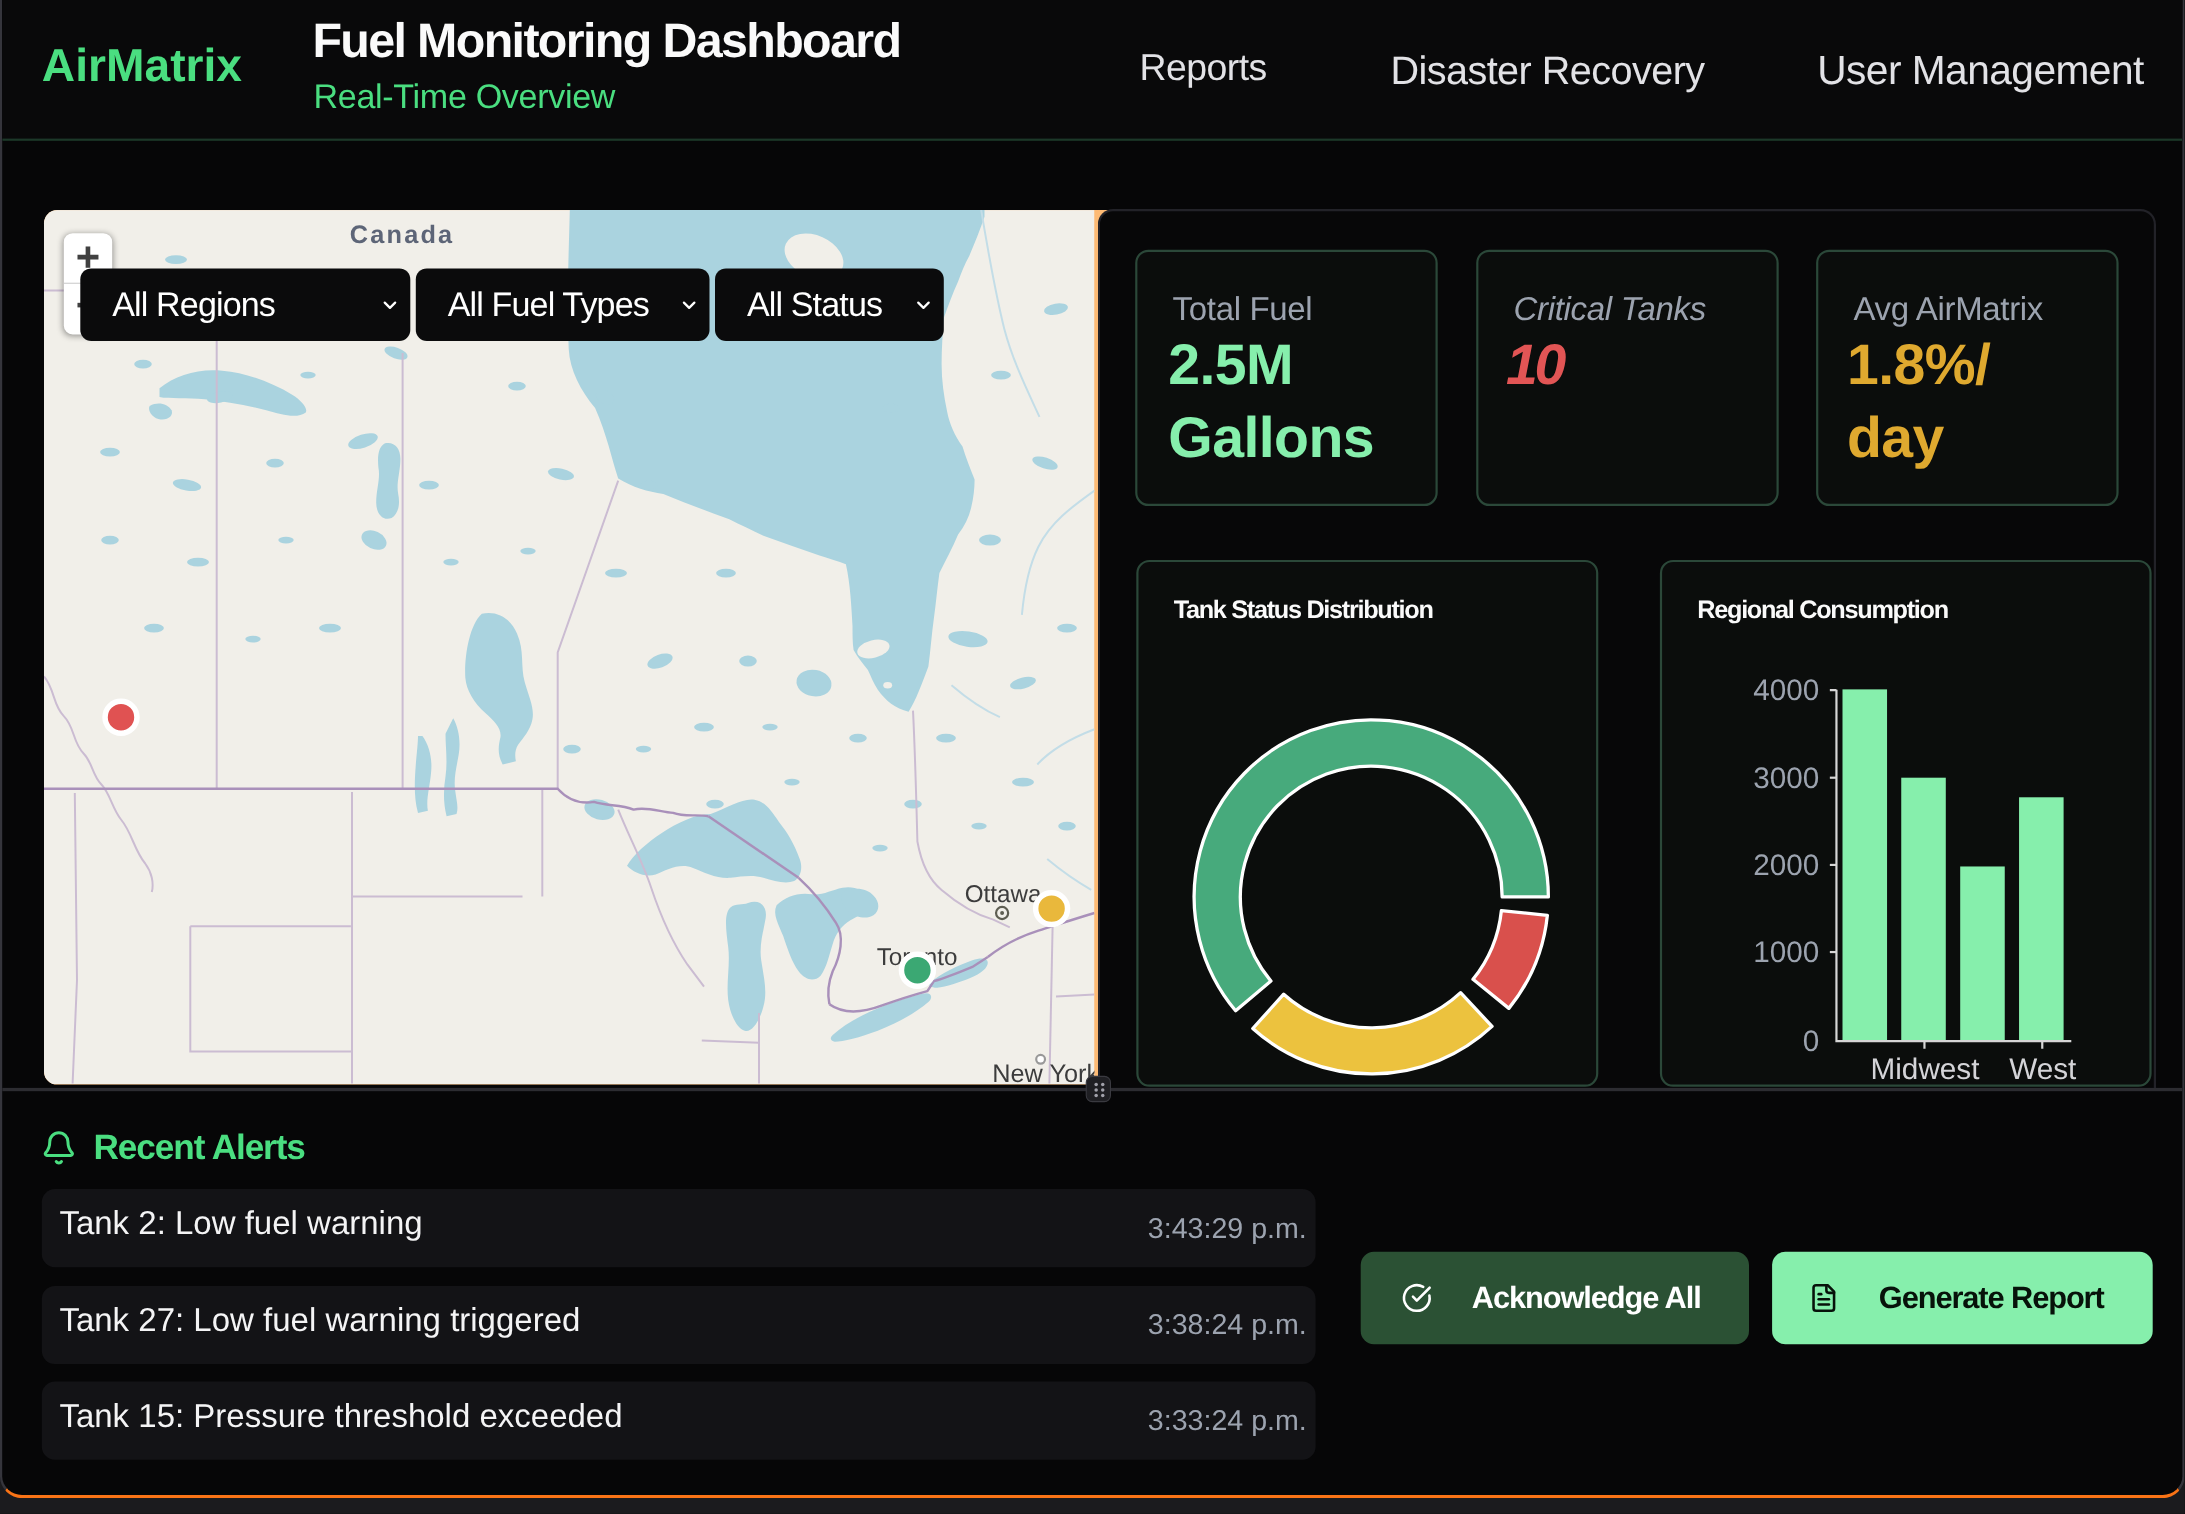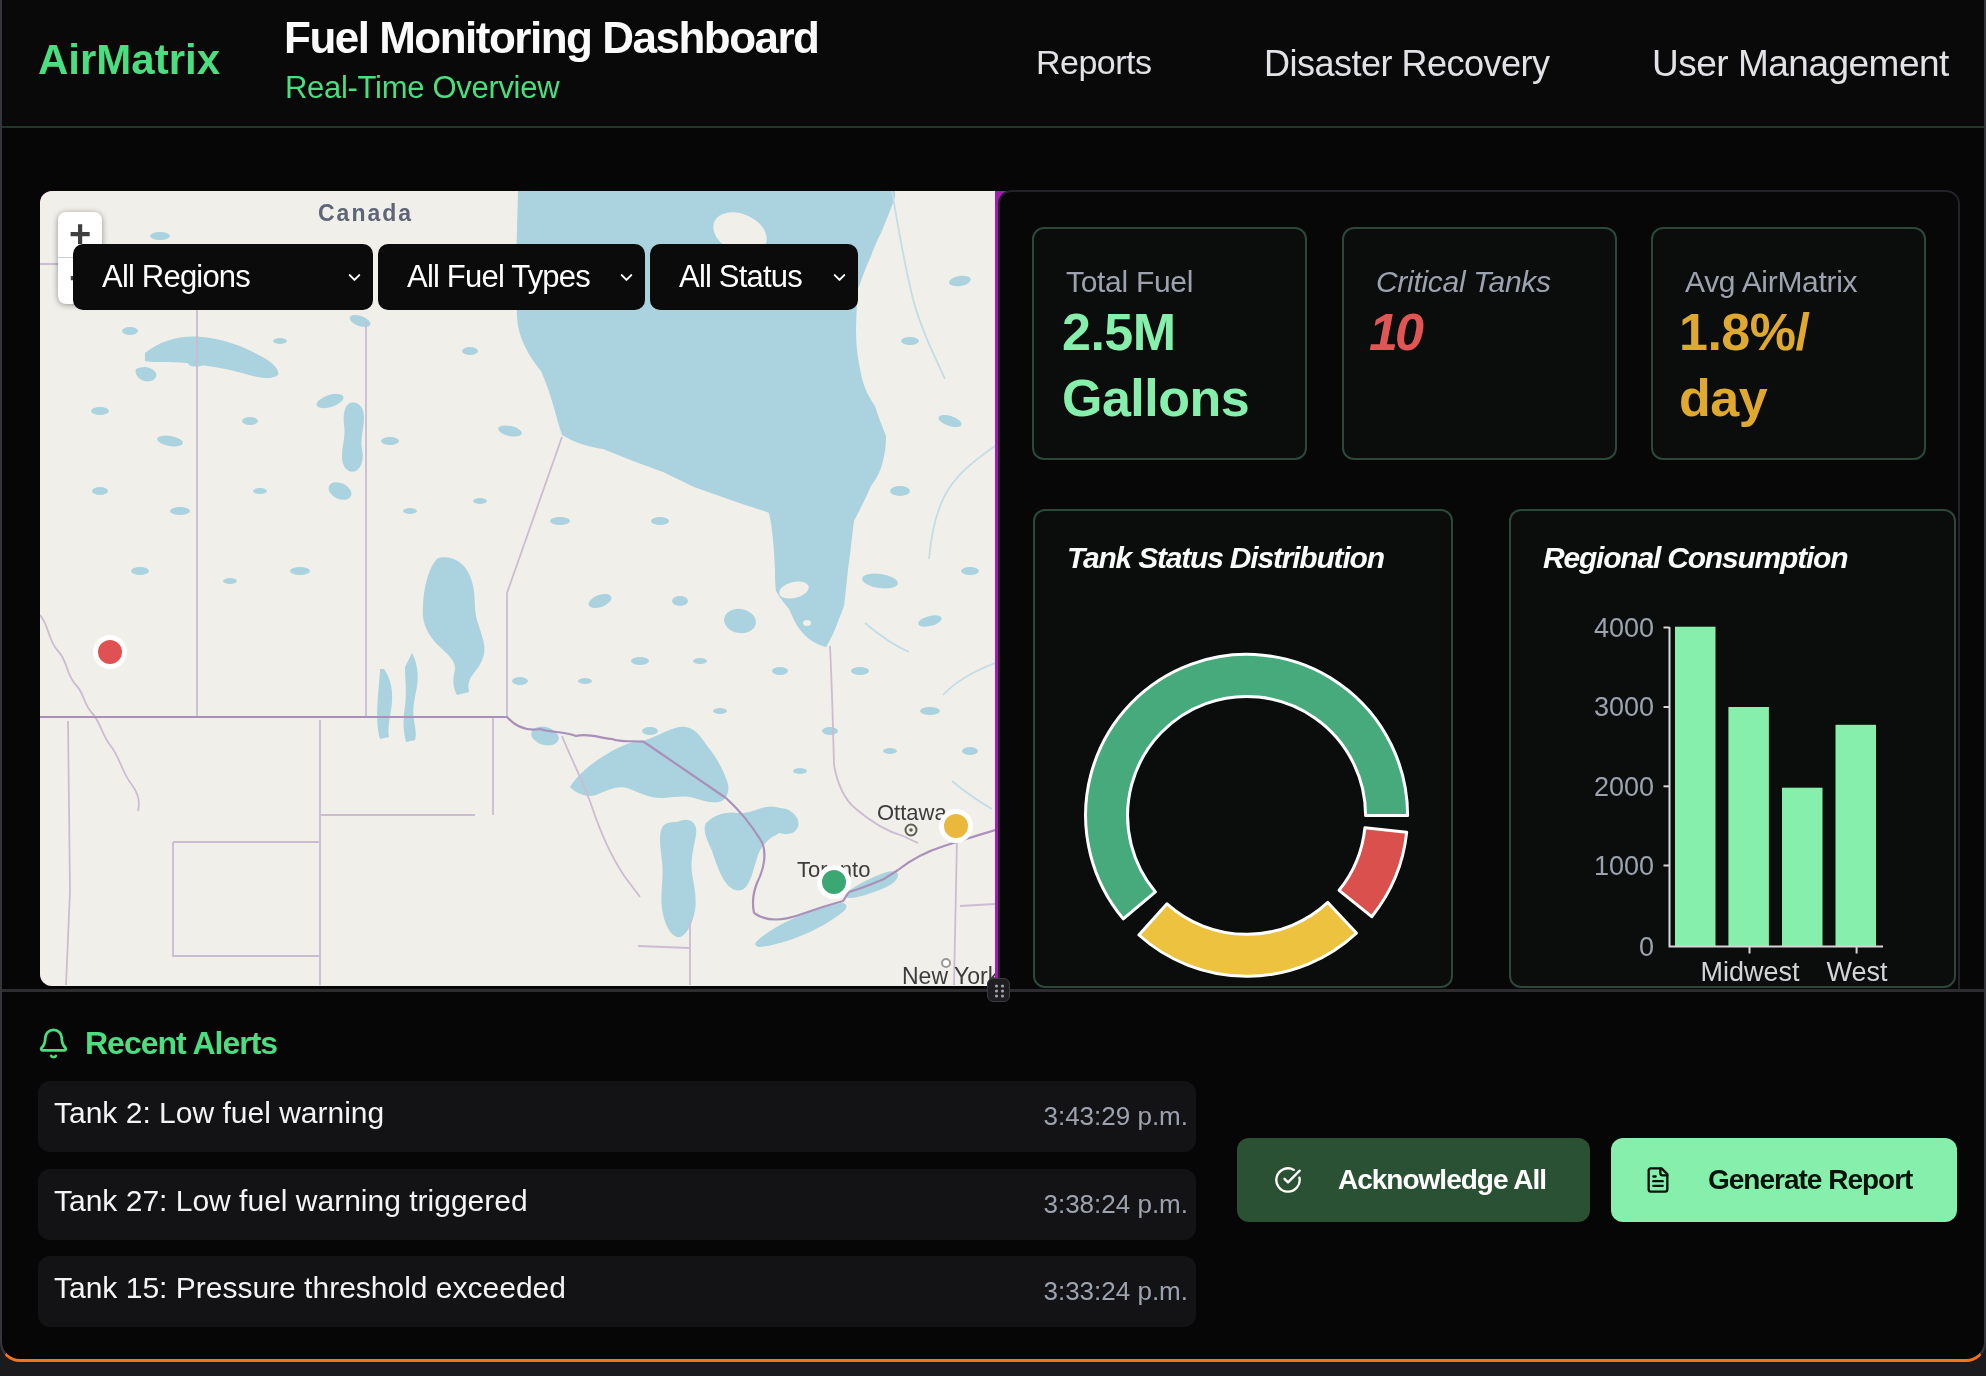--- a/index.html
+++ b/index.html
@@ -12,21 +12,21 @@
   .header { position:absolute; left:0; top:0; width:100%; height:128px;
     background:#09090a; border-bottom:2px solid #1c3829; }
   .logo { position:absolute; left:36px; top:36px; font-size:42px; font-weight:bold;
     color:#4ade80; letter-spacing:0; }
   .htitle { position:absolute; left:282px; top:13px; font-size:44px; font-weight:bold;
     color:#fafafa; letter-spacing:-1.5px; white-space:nowrap; }
   .hsub { position:absolute; left:283px; top:70px; font-size:31px; letter-spacing:-0.3px; color:#4ade80; }
   .nav { position:absolute; top:43px; font-size:35px; color:#e2e2e6; letter-spacing:-0.5px; white-space:nowrap; }
   
   .mapcard { position:absolute; left:38px; top:191px; width:978px; height:795px;
-    border-radius:12px; overflow:hidden; background:#a21caf; }
+    border-radius:12px; overflow:hidden; background:#fdba74; }
   .dd { position:absolute; top:244px; height:66px; background:#0b0b0c; border-radius:10px;
     color:#fff; font-size:31px; letter-spacing:-0.8px; display:flex; align-items:center; padding-left:29px; }
   .dd svg { position:absolute; right:9px; top:24px; }
   .zoomctl { position:absolute; left:56px; top:212px; width:44px; height:92px;
     background:#fff; border-radius:8px; box-shadow:0 1px 6px rgba(0,0,0,.4); }
   .zoomctl .plus { position:absolute; left:0; top:0; width:44px; height:46px;
     color:#404040; font-size:38px; font-weight:bold; text-align:center; line-height:44px;
     border-bottom:1px solid #ccc; }
   .zoomctl .minus { position:absolute; left:0; top:46px; width:44px; height:46px;
     color:#404040; font-size:38px; font-weight:bold; text-align:center; line-height:40px; }
@@ -36,22 +36,22 @@
   .handle { position:absolute; left:985px; top:978px; width:23px; height:24px;
     background:#1f1f23; border:1px solid #3a3a40; border-radius:6px; }
   
   .scard { position:absolute; top:227px; width:275px; height:233px; background:#0b0d0c;
     border:2px solid #2b4839; border-radius:12px; padding:36px 20px 0 32px; }
   .scard .lbl { font-size:30px; color:#9ca3af; letter-spacing:-0.3px; }
   .scard .val { margin-top:0; font-size:52px; font-weight:bold; line-height:66px; letter-spacing:-0.5px; }
   
   .ccard { position:absolute; top:509px; height:479px; background:#0b0d0c;
     border:2px solid #2b4839; border-radius:12px; overflow:hidden; }
-  .ccard .ctitle { position:absolute; left:32px; top:30px; font-size:30px; font-weight:bold;
-    color:#fafafa; letter-spacing:-1.2px; white-space:nowrap;font-style:italic; }
+  .ccard .ctitle { position:absolute; left:32px; top:30px; font-size:23px; font-weight:bold;
+    color:#fafafa; letter-spacing:-1.2px; white-space:nowrap; }
   
   .ralerts { position:absolute; left:83px; top:1025px; font-size:32px; font-weight:bold;
     color:#4ade80; letter-spacing:-1px; }
   .arow { position:absolute; left:36px; width:1158px; height:71px; background:#131316;
     border-radius:12px; }
   .arow .t { position:absolute; left:16px; top:15px; font-size:30px; color:#f4f4f5; }
   .arow .tm { position:absolute; right:8px; top:20px; font-size:26px; color:#9ca3af; }
   .btn { position:absolute; top:1138px; height:84px; border-radius:12px; display:flex;
     align-items:center; font-size:28px; font-weight:bold; letter-spacing:-1px; white-space:nowrap; }
 </style>

